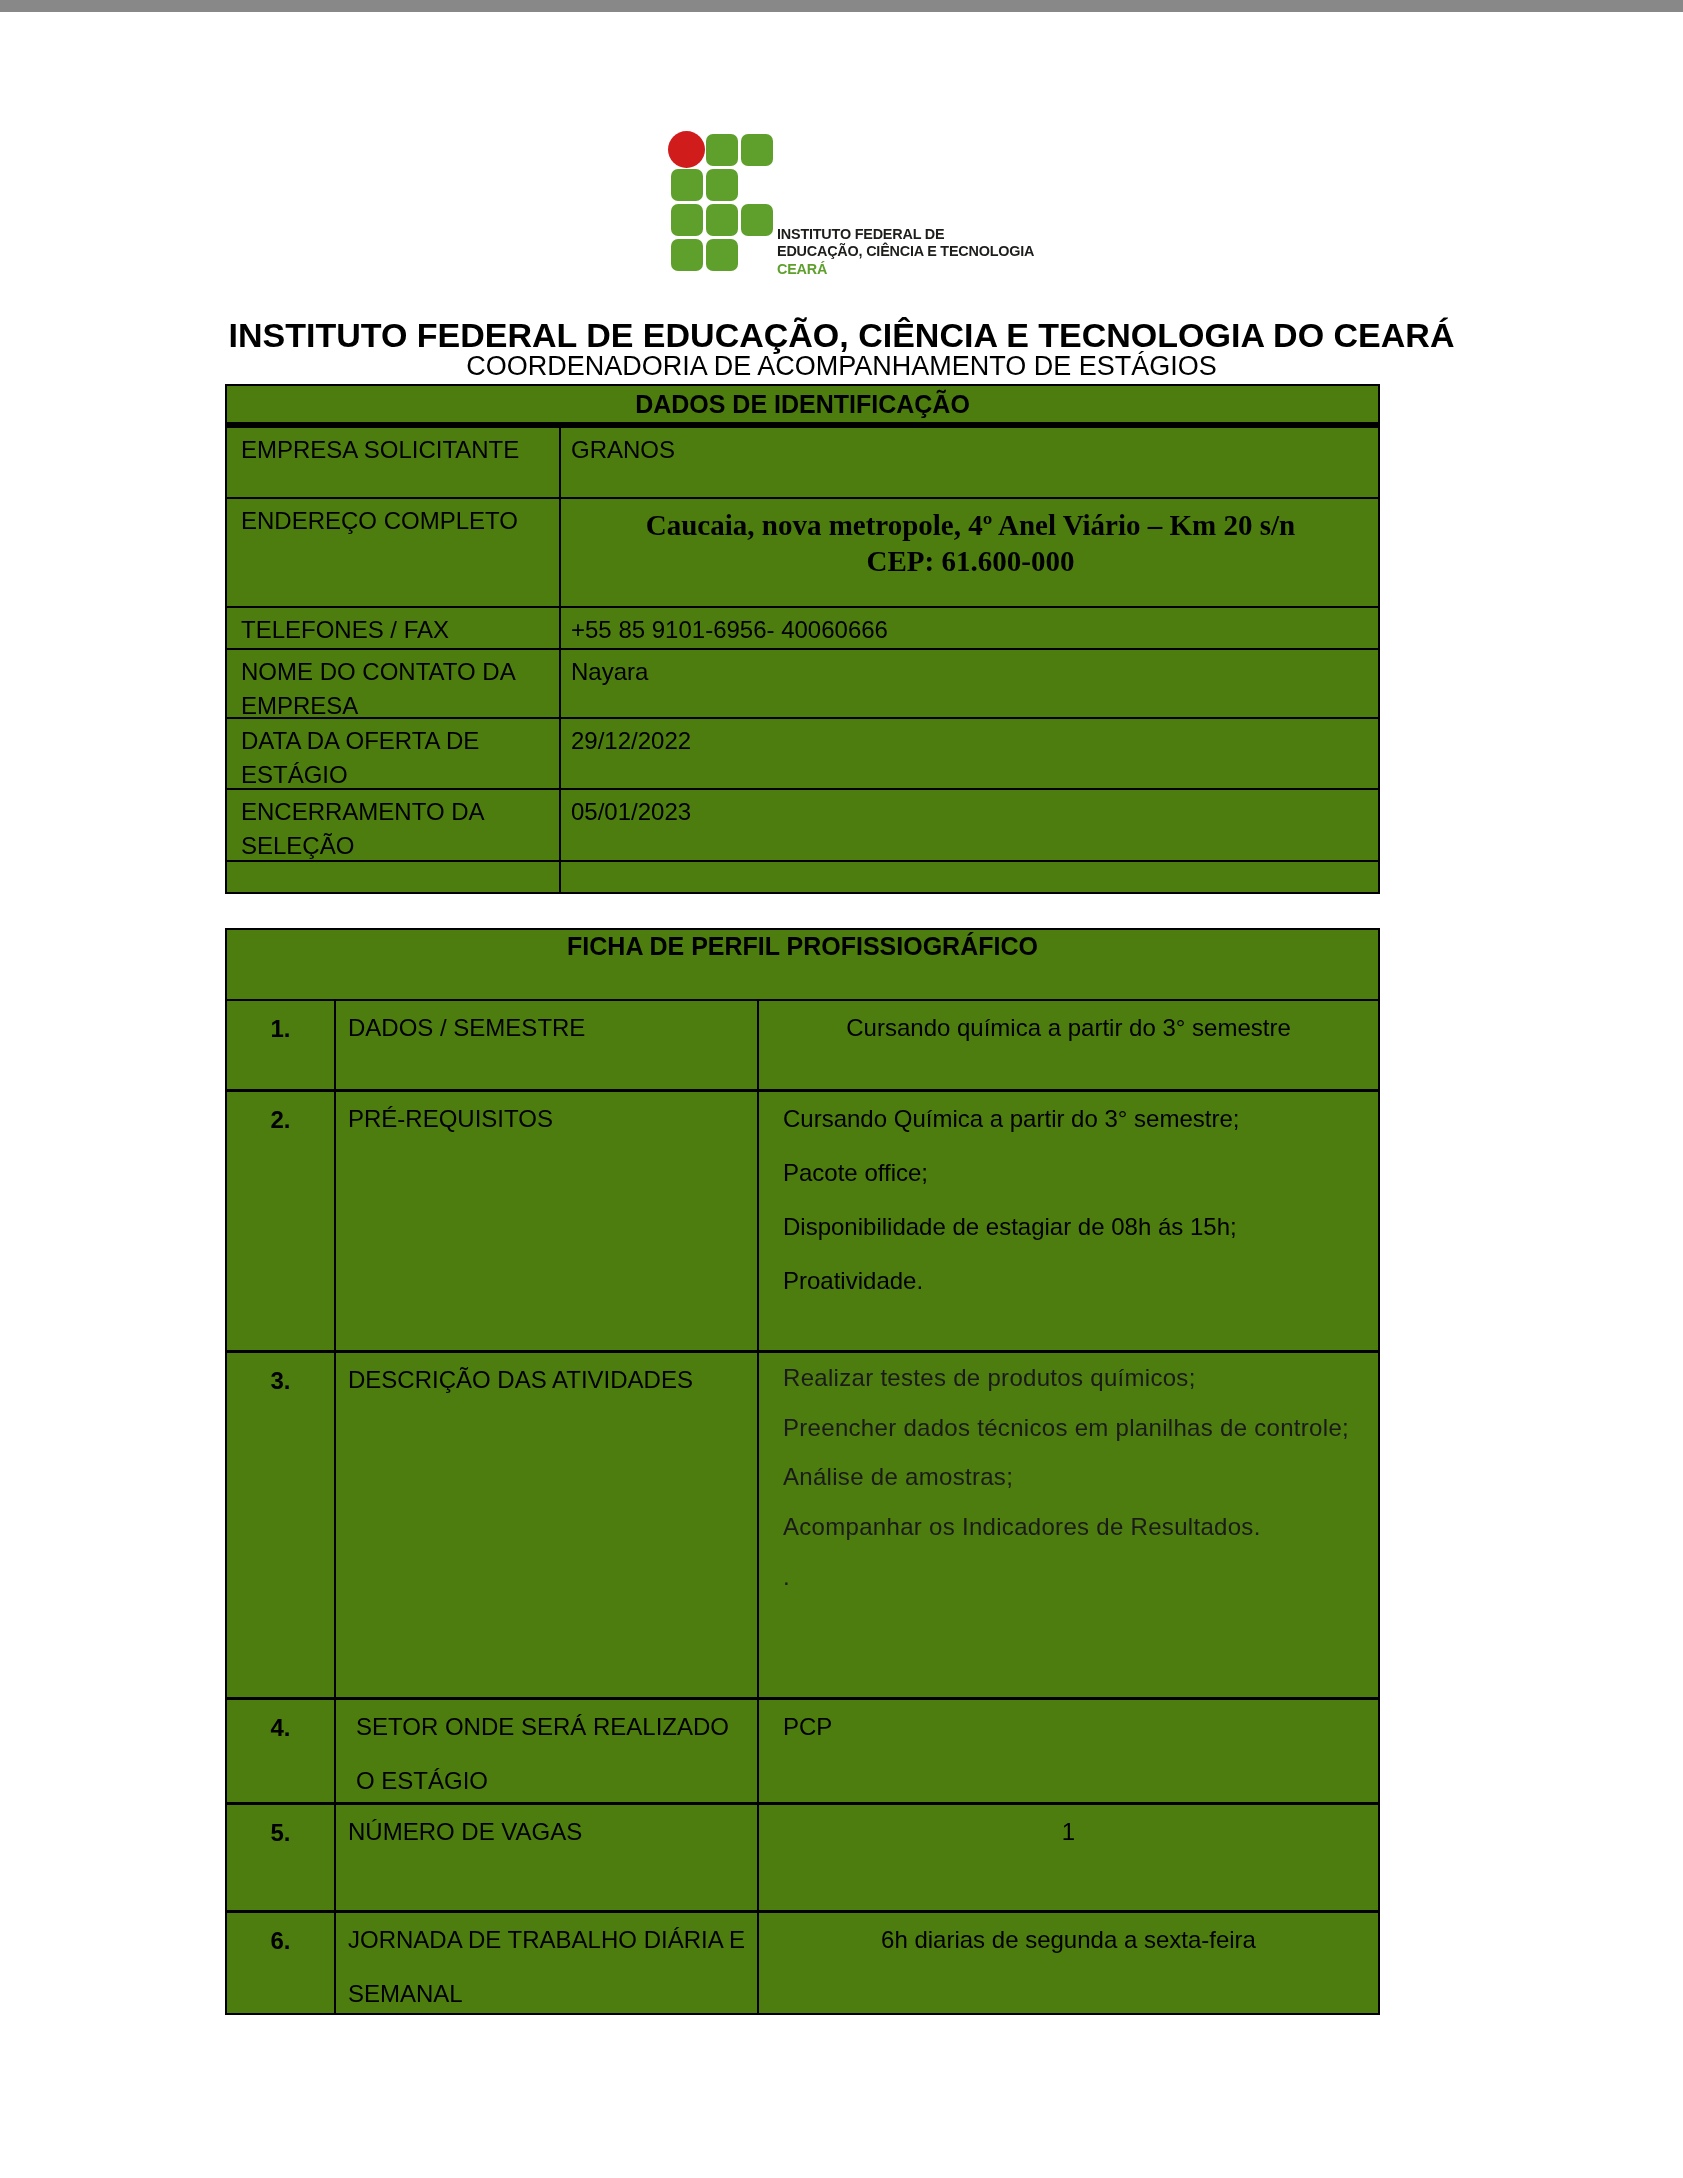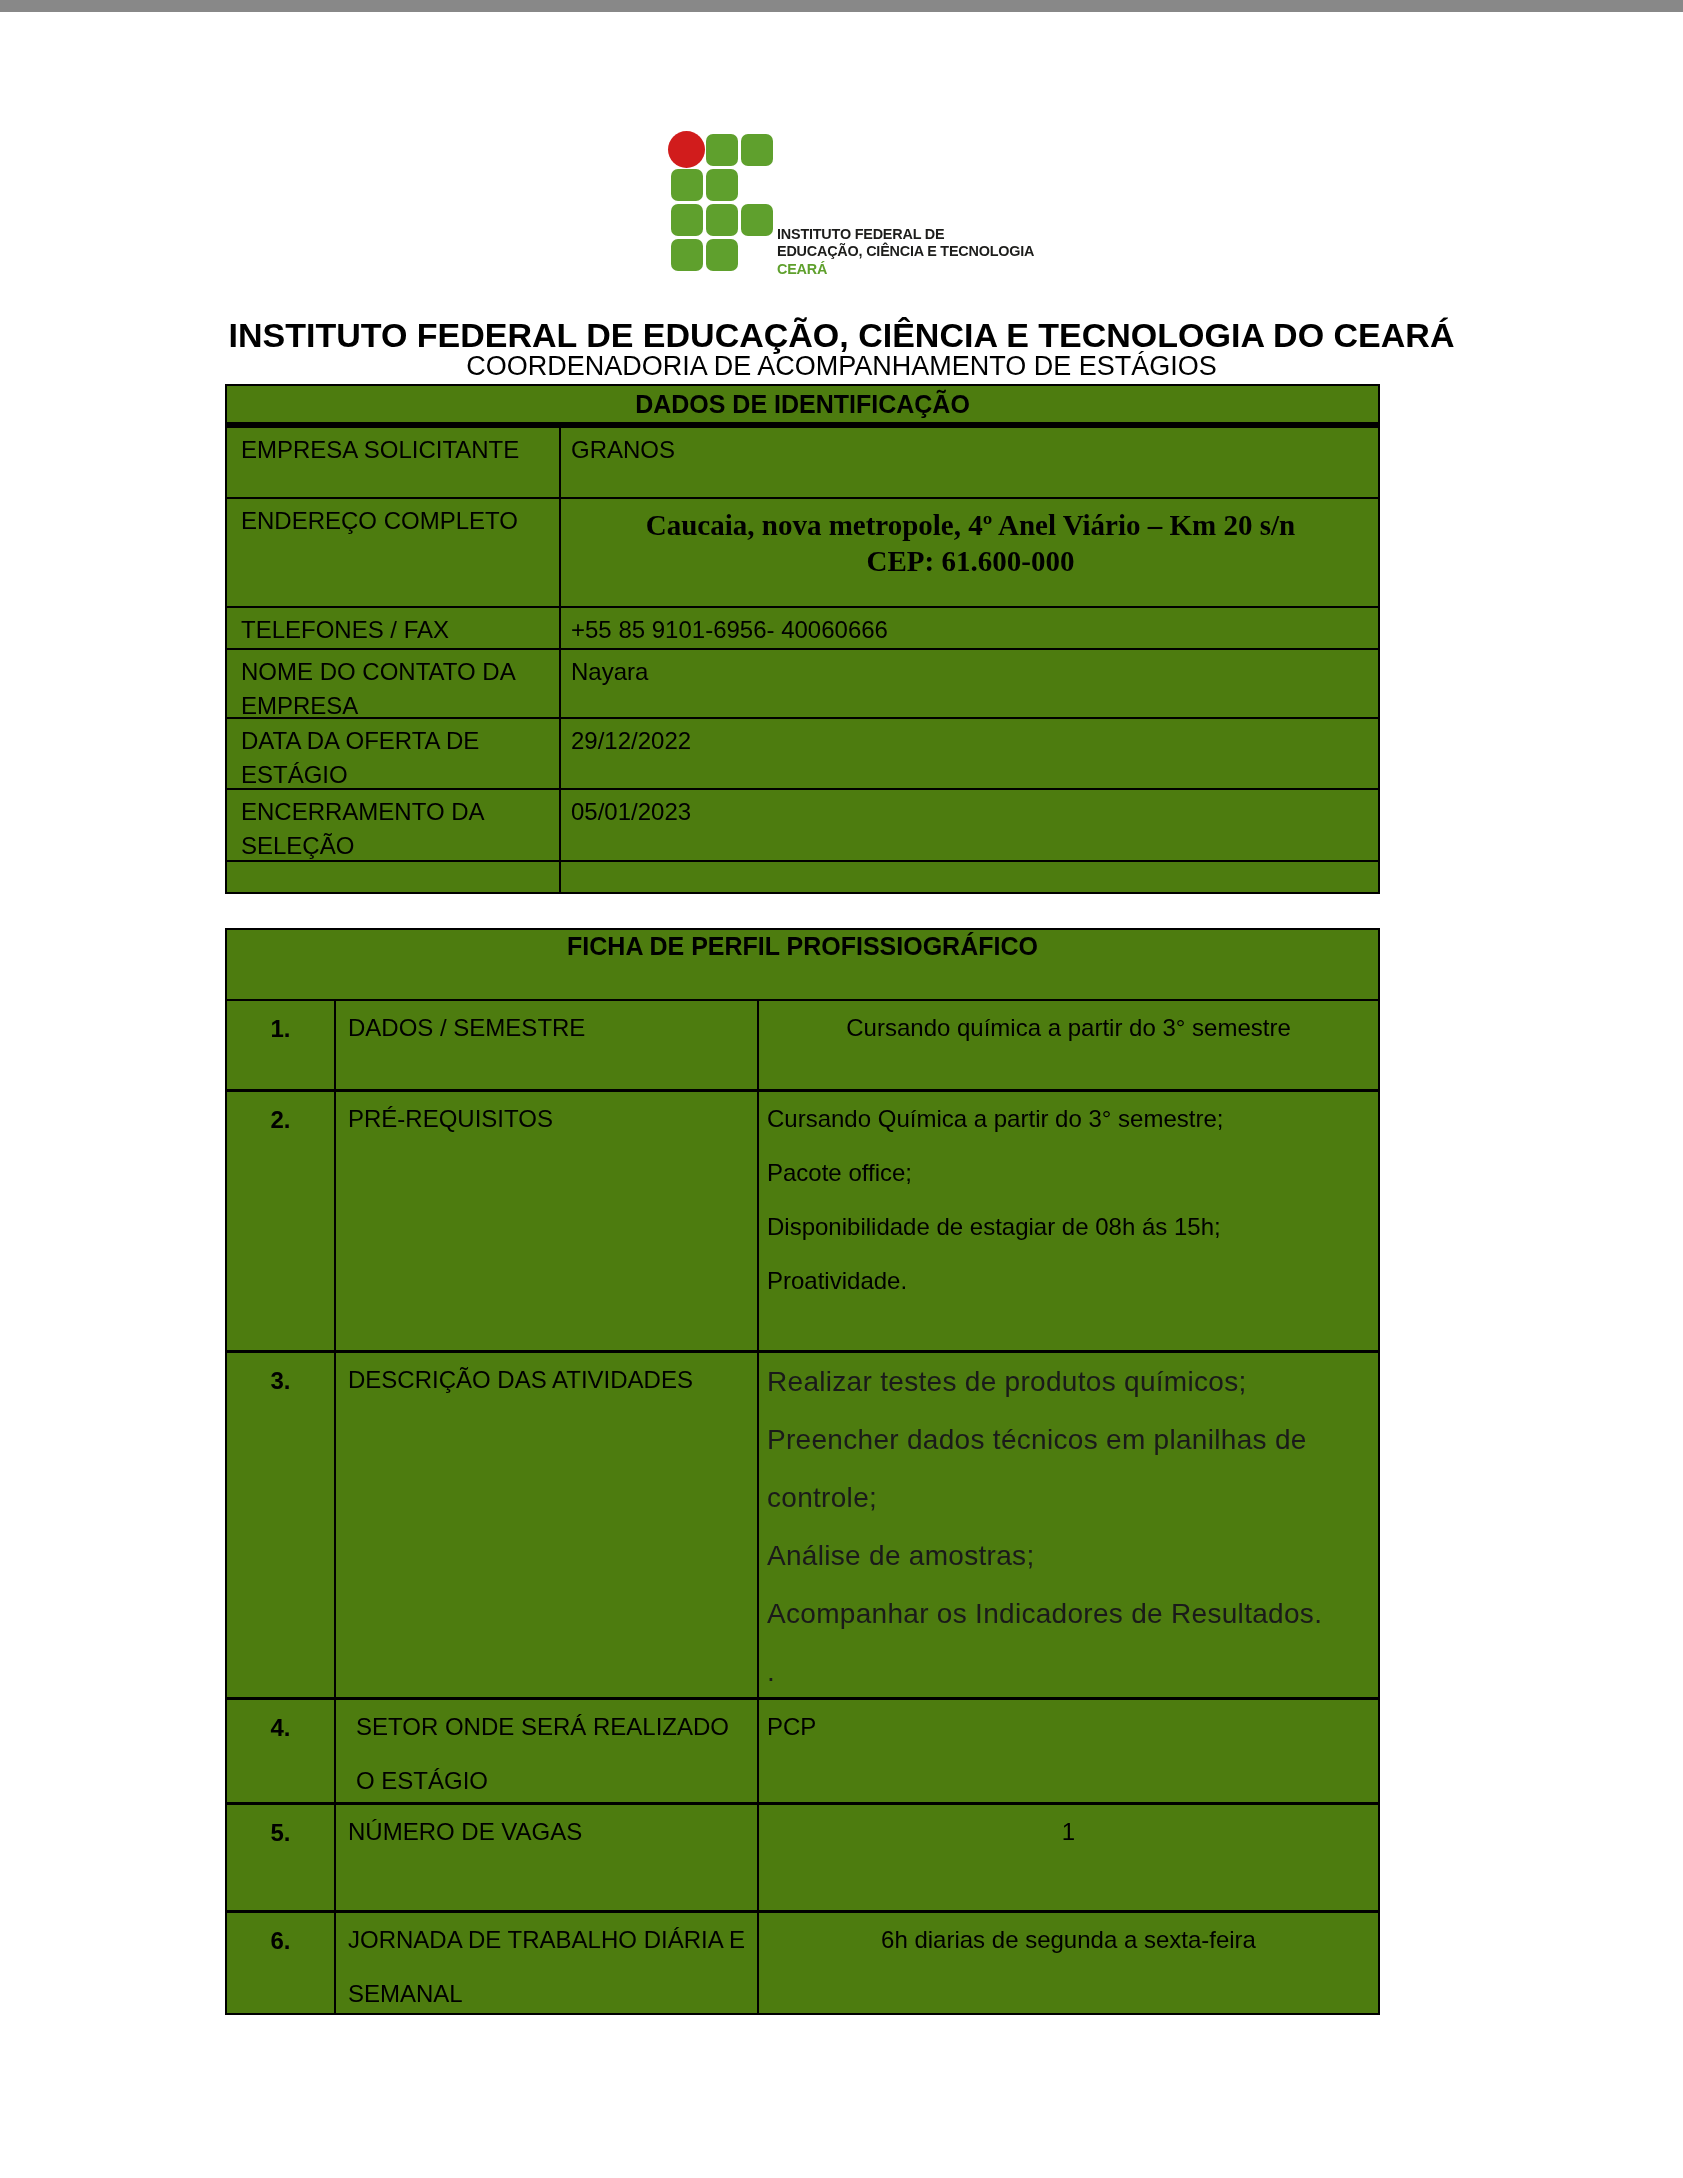--- a/index.html
+++ b/index.html
@@ -48,23 +48,23 @@
   
   .t1label { width:332px; flex:0 0 332px; padding:5px 8px 0 14px; }
   .t1value { flex:1; padding:5px 8px 0 10px; }
   .addr { font-family:"Liberation Serif","DejaVu Serif",serif; font-weight:bold;
           font-size:29px; text-align:center; line-height:1.24; padding-top:9px; }
   
   .t2num   { width:107px; flex:0 0 107px; text-align:center; font-weight:bold;
              padding-top:11px; }
   .t2label { width:423px; flex:0 0 423px; padding:0 8px 0 12px; line-height:2.25; }
   .t2label.indent { padding-left:20px; }
-  .t2value { flex:1; padding:0 8px; line-height:2.25; }
+  .t2value { flex:1; padding:0 24px; line-height:2.25; }
   .t2value.center { text-align:center; }
-  .t2value.big { font-size:28px; line-height:2.07; letter-spacing:0.3px; color:#1a1a1a; }
+  .t2value.big { font-size:24px; line-height:2.07; letter-spacing:0.3px; color:#1a1a1a; }
   
   .h70{height:69px} .h110{height:109px} .h42{height:42px} .h72{height:71px}
   .h73{height:72px} .h32{height:32px}
   
   .h89{height:88px} .h264{height:261px} .h351{height:347px} .h106{height:105px}
   .h109{height:108px} .h104{height:103px}
 </style>
 </head>
 <body>
 

